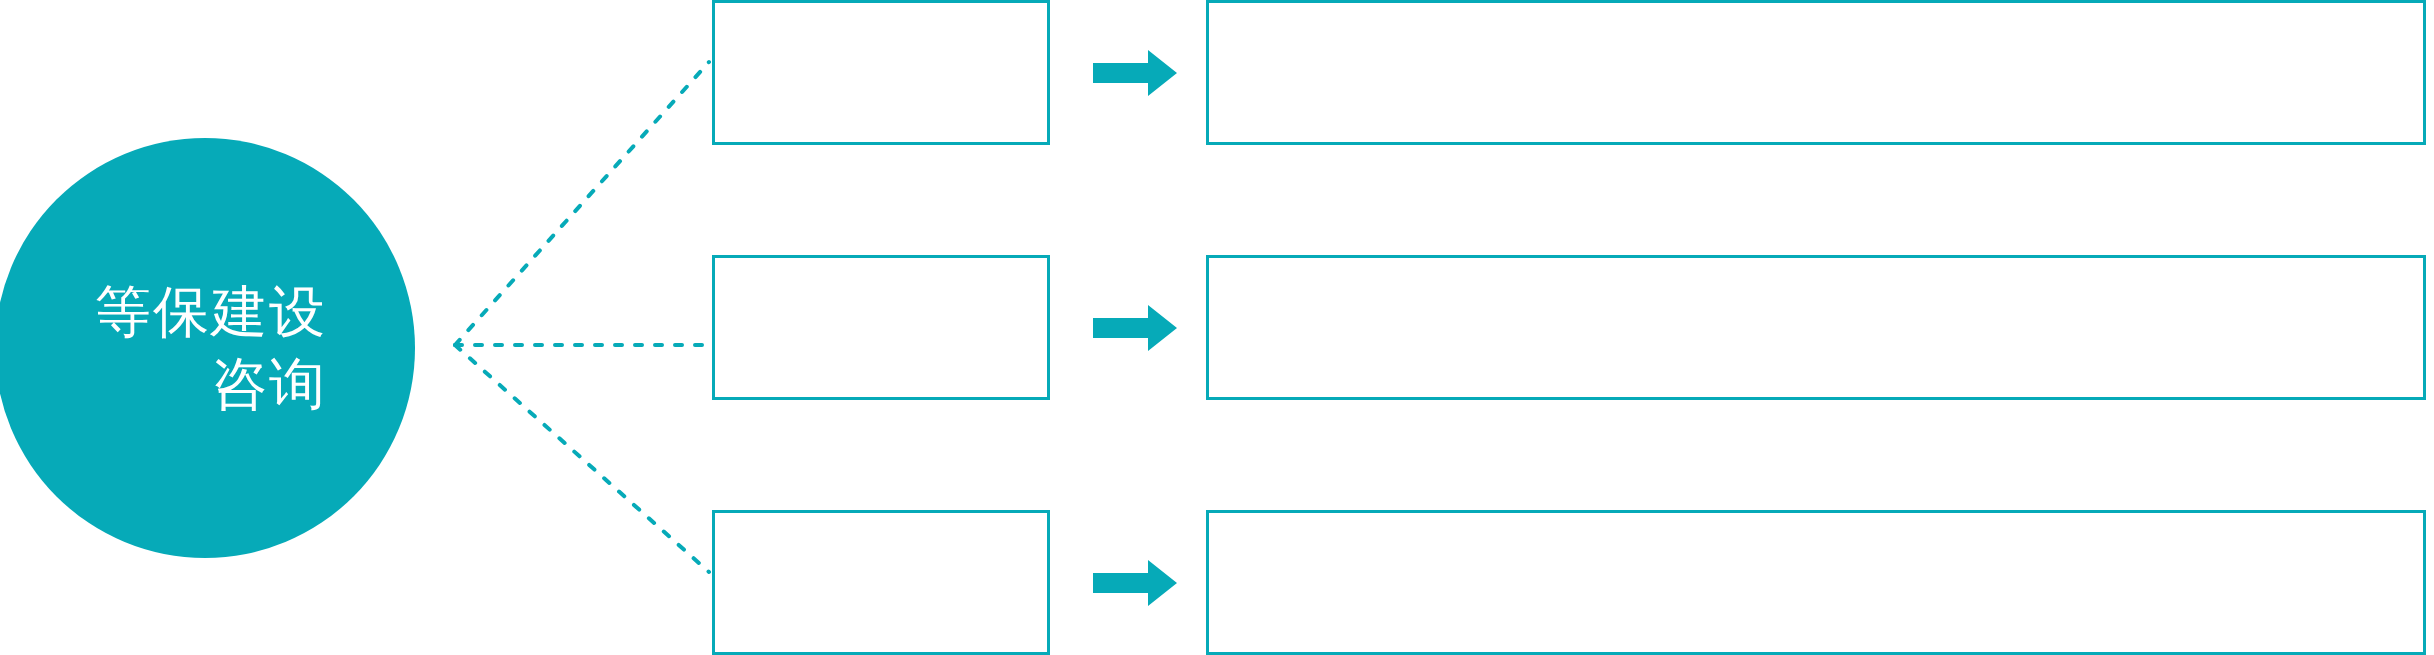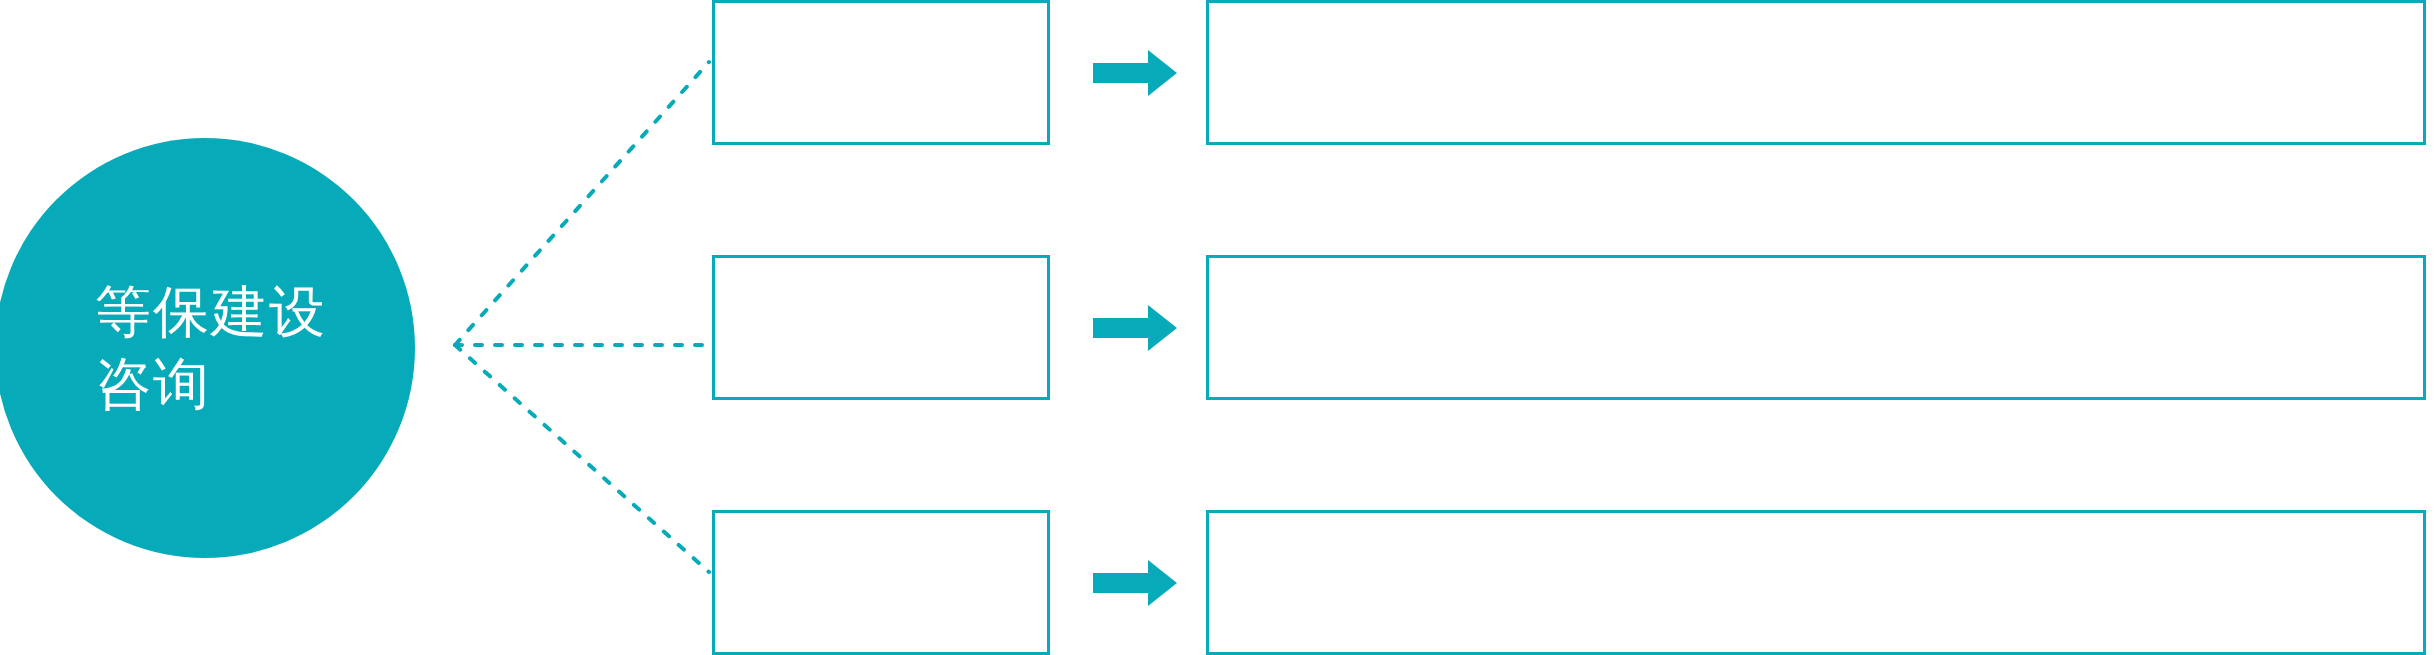--- a/index.html
+++ b/index.html
@@ -29,21 +29,21 @@
     background: #06AAB8;
     display: flex;
     align-items: center;
     justify-content: center;
     box-sizing: border-box;
   }
   .hub-label {
     color: #ffffff;
     font-size: 56px;
     line-height: 1.28;
-    text-align: left;
+    text-align: right;
     letter-spacing: 2px;
     font-weight: 300;
     white-space: pre-line;
     padding-left: 12px;
   }
 
   
   .connectors {
     position: absolute;
     left: 0;

